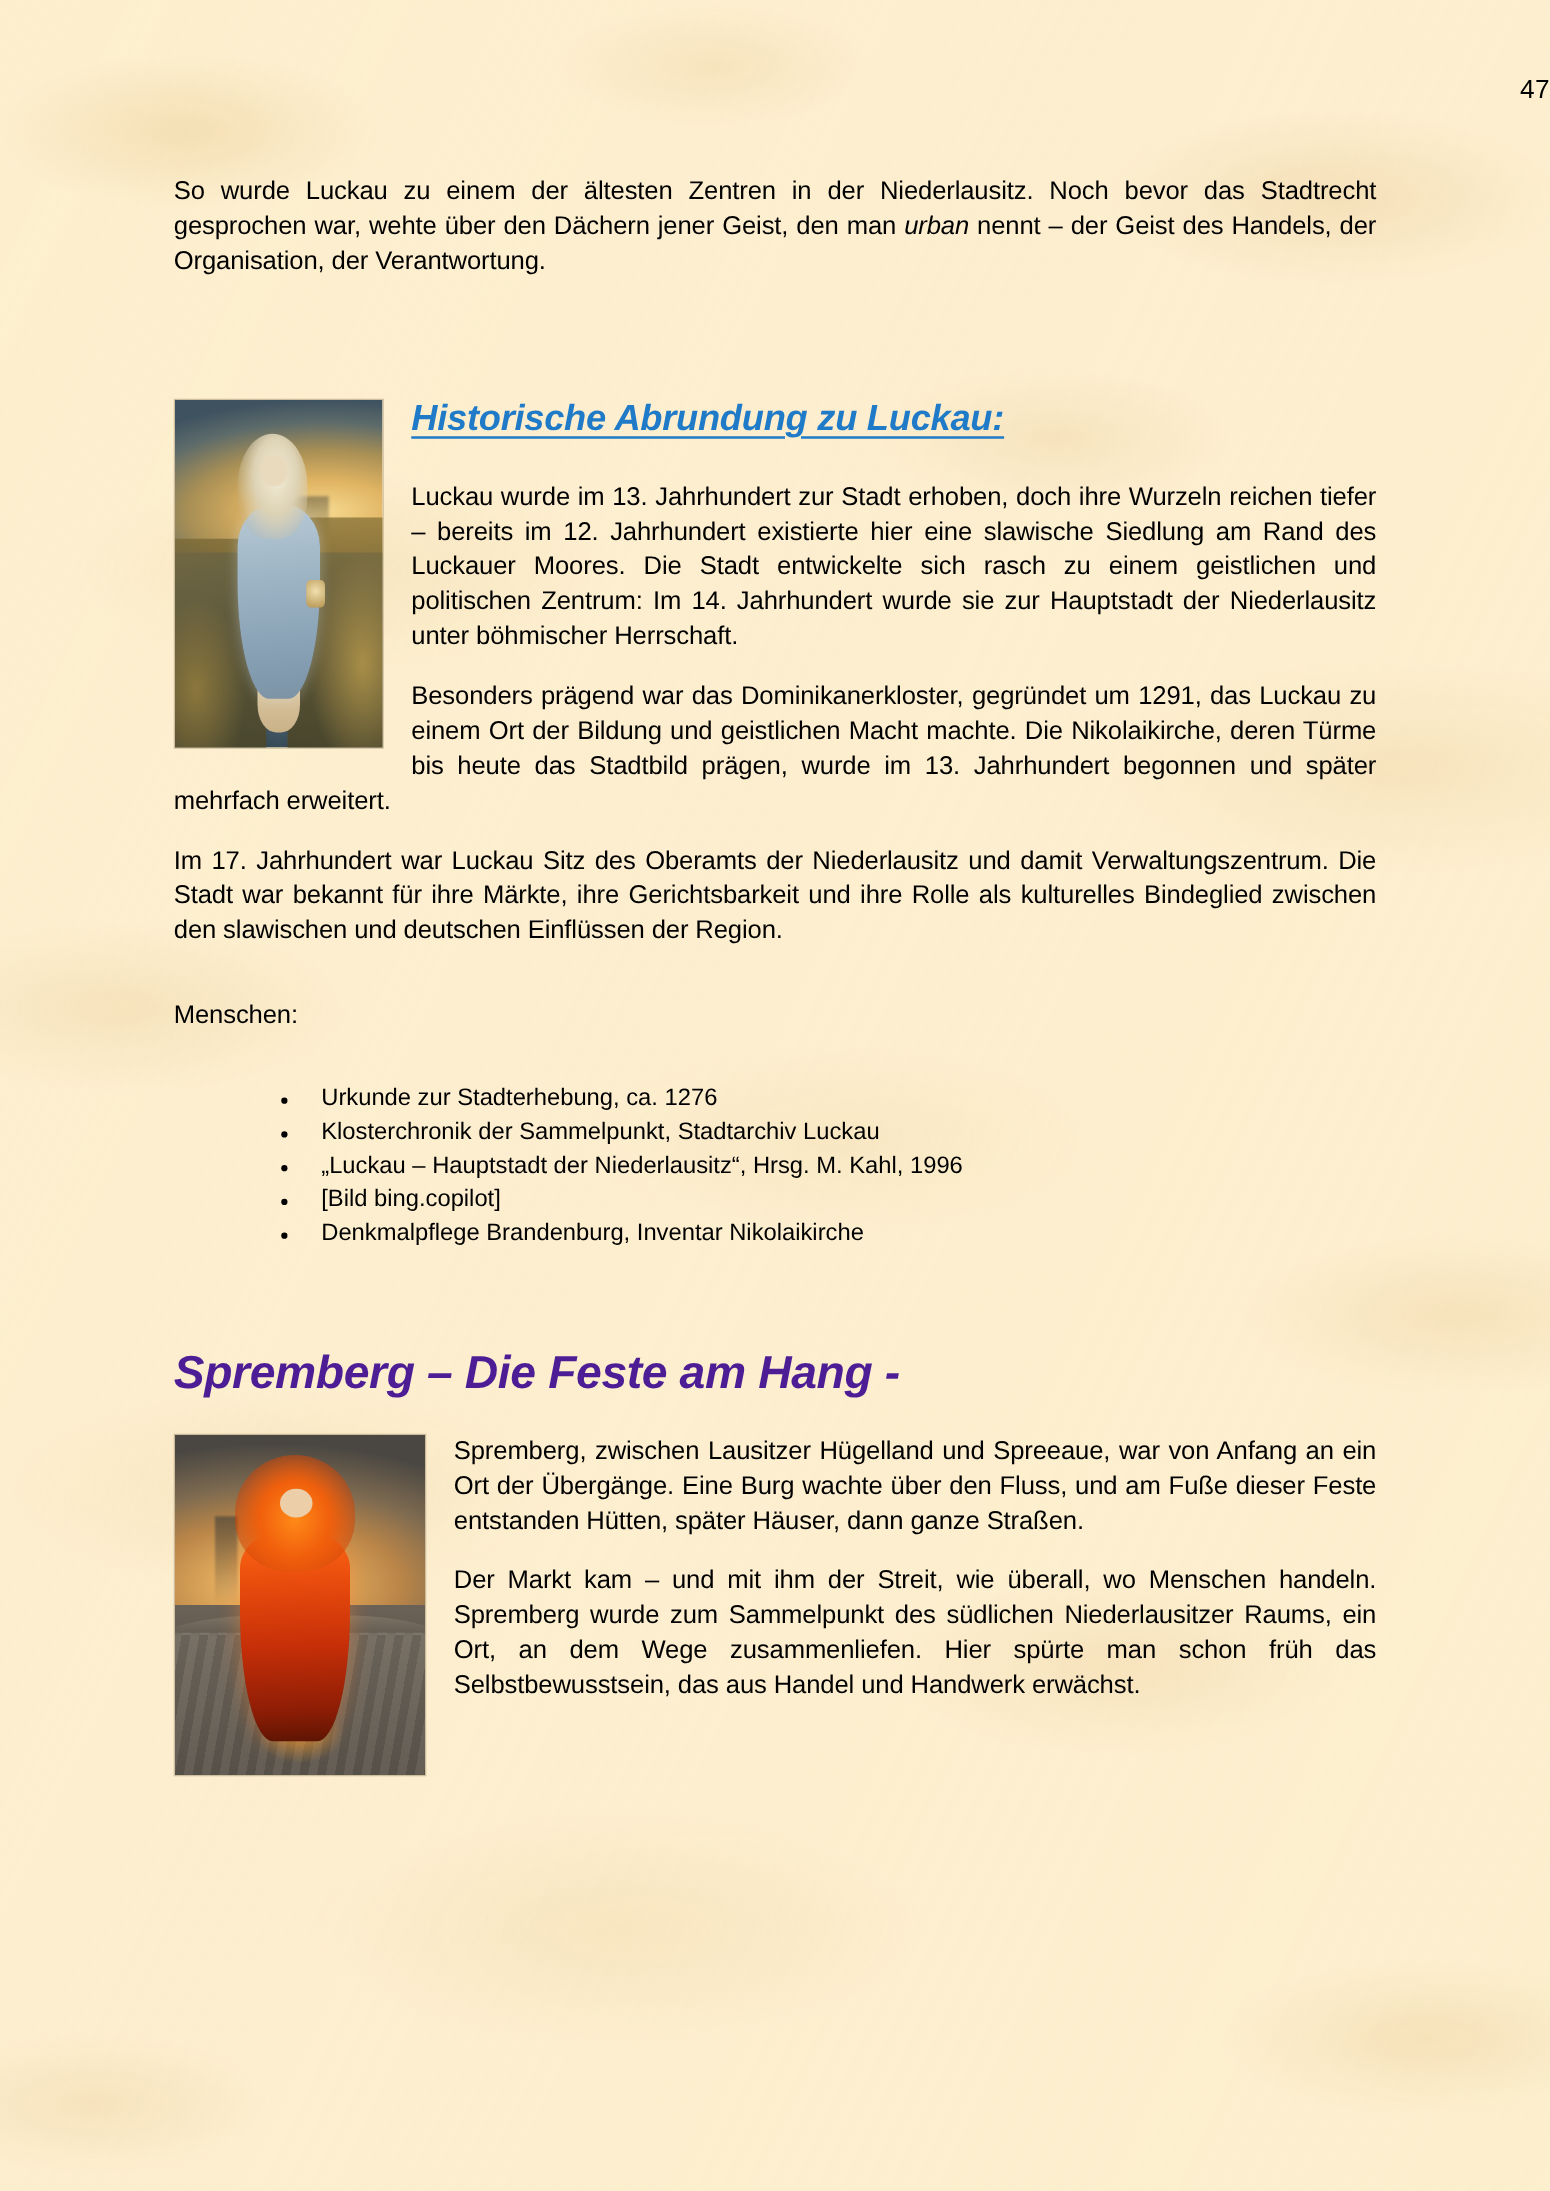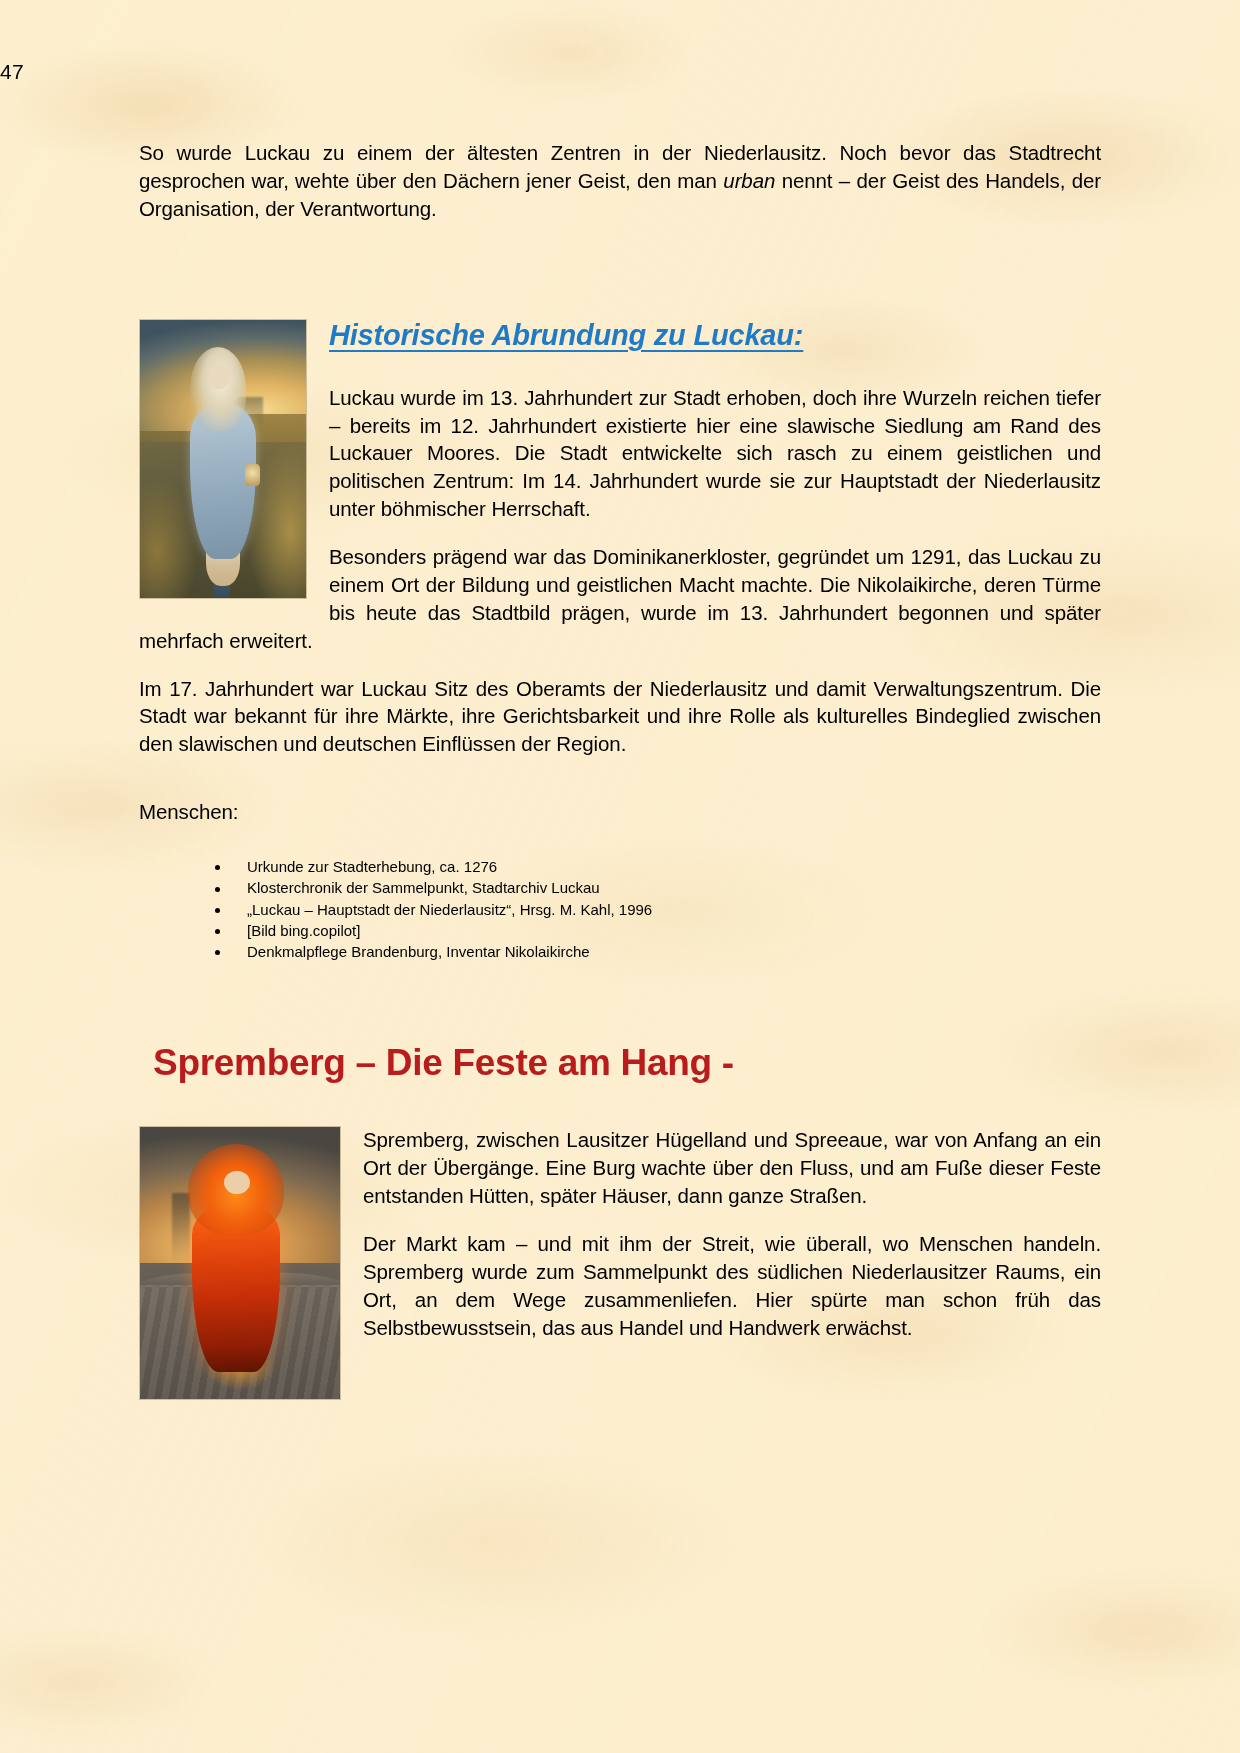--- a/index.html
+++ b/index.html
@@ -31,21 +31,21 @@
       radial-gradient(ellipse 340px 130px at 40% 88%, rgba(230,203,150,.20), transparent 72%),
       radial-gradient(ellipse 230px 88px at 92% 93%, rgba(224,193,137,.24), transparent 72%),
       radial-gradient(ellipse 200px 78px at 6% 96%, rgba(227,197,142,.22), transparent 72%),
       linear-gradient(115deg, rgba(255,250,233,.55) 0%, rgba(252,238,210,.25) 40%, rgba(255,249,231,.5) 100%);
     mix-blend-mode:multiply;
     opacity:.95;
   }
   .sheet{position:relative;z-index:2;}
 
   .page-number{
-    text-align:left;
+    text-align:right;
     font-size:21px;
     letter-spacing:.3px;
     padding-top:60px;
   }
 
   .content{
     margin:0 auto;
     width:962px;
     padding-top:55px;
   }
@@ -71,22 +71,23 @@
     font-weight:bold;
     font-size:29px;
     letter-spacing:-0.2px;
   }
   h2.blue-head.underlined{
     text-decoration:underline;
     text-underline-offset:5px;
     text-decoration-thickness:2px;
   }
   h1.blue-head-big{
-    margin:14px;
-    color:#b91c1c;
+    margin:0;
+    color:#4c1d95;
+    font-style:italic;
     font-weight:bold;
     font-size:37px;
     letter-spacing:-0.3px;
   }
 
   
   .figure{
     float:left;
     margin:0 22px 6px 0;
     border:1px solid rgba(120,100,70,.35);
@@ -205,24 +206,24 @@
     background:radial-gradient(ellipse 60% 60% at 50% 50%, rgba(255,170,40,.55), transparent 72%);
   }
   .sprem-tower{
     position:absolute;left:16%;top:24%;width:9%;height:26%;
     background:linear-gradient(180deg, rgba(78,72,58,.7), rgba(78,72,58,0));
     filter:blur(.8px);
   }
 
   
   ul.quellen{
-    margin:2px;
+    margin:12px;
     padding:0 0 0 70px;
     list-style:none;
-    font-size:15px;
+    font-size:19px;
     line-height:1.42;
   }
   ul.quellen li{
     position:relative;
     padding-left:36px;
   }
   ul.quellen li::before{
     content:"";
     position:absolute;
     left:4px;top:.62em;

